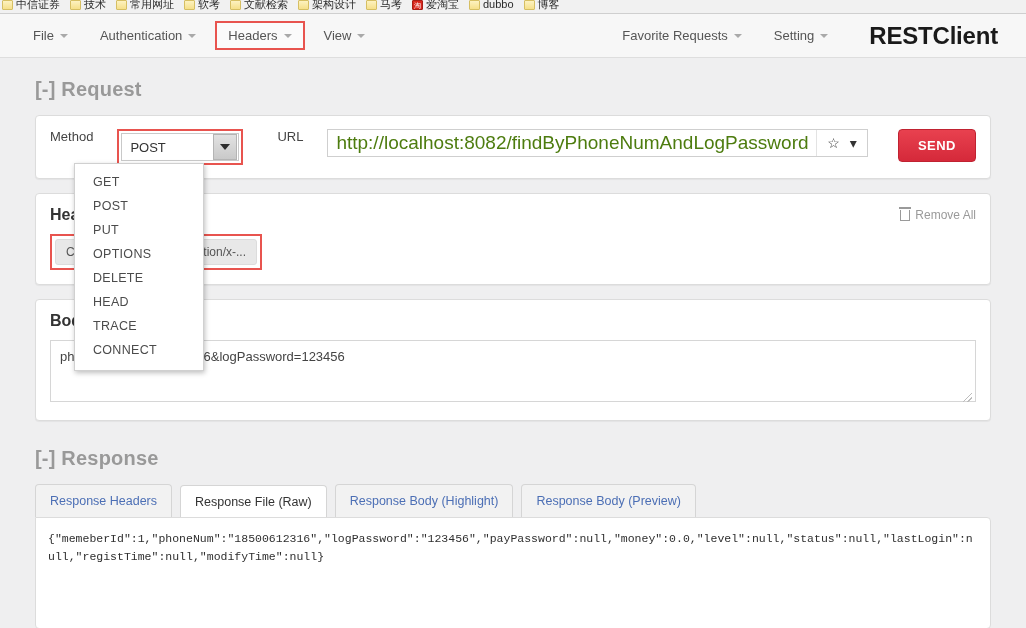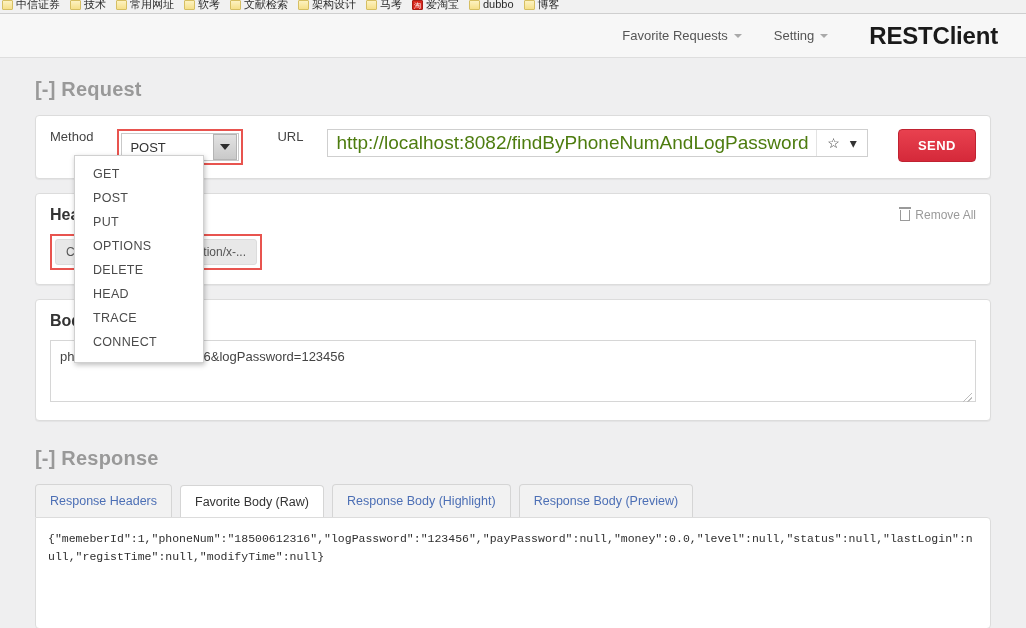--- a/index.html
+++ b/index.html
@@ -296,21 +296,21 @@
     color: #2f2f2f;
     word-break: break-all;
     white-space: pre-wrap;
     margin: 0;
   }
 
   
   .dropdown {
     position: absolute;
     left: 74px;
-    top: 155px;
+    top: 163px;
     width: 130px;
     background: #fff;
     border: 1px solid #d0d0d0;
     box-shadow: 1px 2px 5px rgba(0,0,0,0.25);
     z-index: 50;
     padding: 6px 0 8px 0;
   }
   .dd-item {
     font-size: 12.5px;
     color: #4b4b4b;
@@ -359,20 +359,38 @@
     <span class="bm-icon"></span>
     <span>dubbo</span>
   </span>
   <span class="bm-item">
     <span class="bm-icon"></span>
     <span>博客</span>
   </span>
 </div>
 
 <div class="menubar">
+  <div class="menu-group">
+    <div class="menu-item">
+      <span>File</span>
+      <span class="caret"></span>
+    </div>
+    <div class="menu-item">
+      <span>Authentication</span>
+      <span class="caret"></span>
+    </div>
+    <div class="menu-item highlight">
+      <span>Headers</span>
+      <span class="caret"></span>
+    </div>
+    <div class="menu-item">
+      <span>View</span>
+      <span class="caret"></span>
+    </div>
+  </div>
   <div class="spacer"></div>
   <div class="menu-group">
     <div class="menu-item">
       <span>Favorite Requests</span>
       <span class="caret"></span>
     </div>
     <div class="menu-item">
       <span>Setting</span>
       <span class="caret"></span>
     </div>
@@ -434,21 +452,21 @@
         <textarea class="body-area" style="">phoneNum=18500612316&amp;logPassword=123456</textarea>
         <span class="resize-grip"></span>
       </div>
     </div>
   </div>
 
   <div class="section-title" style="margin-top:26px;">[-] Response</div>
 
   <div class="tabs">
     <div class="tab">Response Headers</div>
-    <div class="tab active">Favorite Body (Raw)</div>
+    <div class="tab active">Response File (Raw)</div>
     <div class="tab">Response Body (Highlight)</div>
     <div class="tab">Response Body (Preview)</div>
   </div>
   <div class="response-box">
     <p class="response-text">{"memeberId":1,"phoneNum":"18500612316","logPassword":"123456","payPassword":null,"money":0.0,"level":null,"status":null,"lastLogin":null,"registTime":null,"modifyTime":null}</p>
   </div>
 </div>
 
 <div class="dropdown">
   <div class="dd-item">GET</div>

